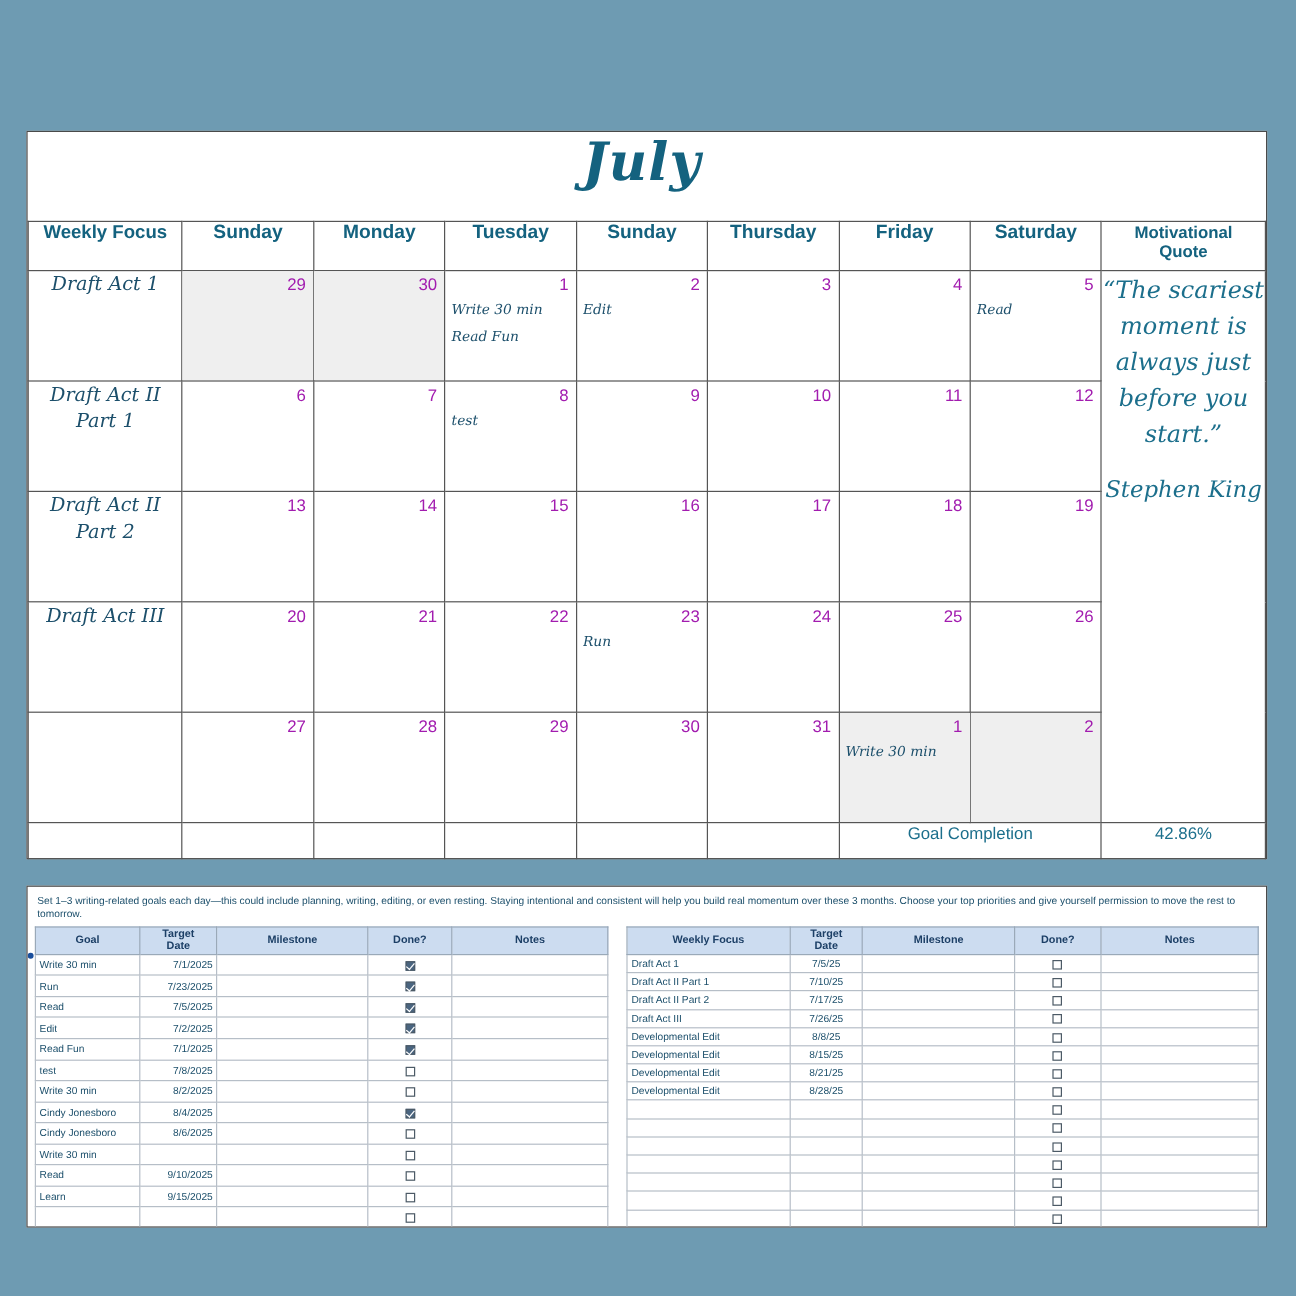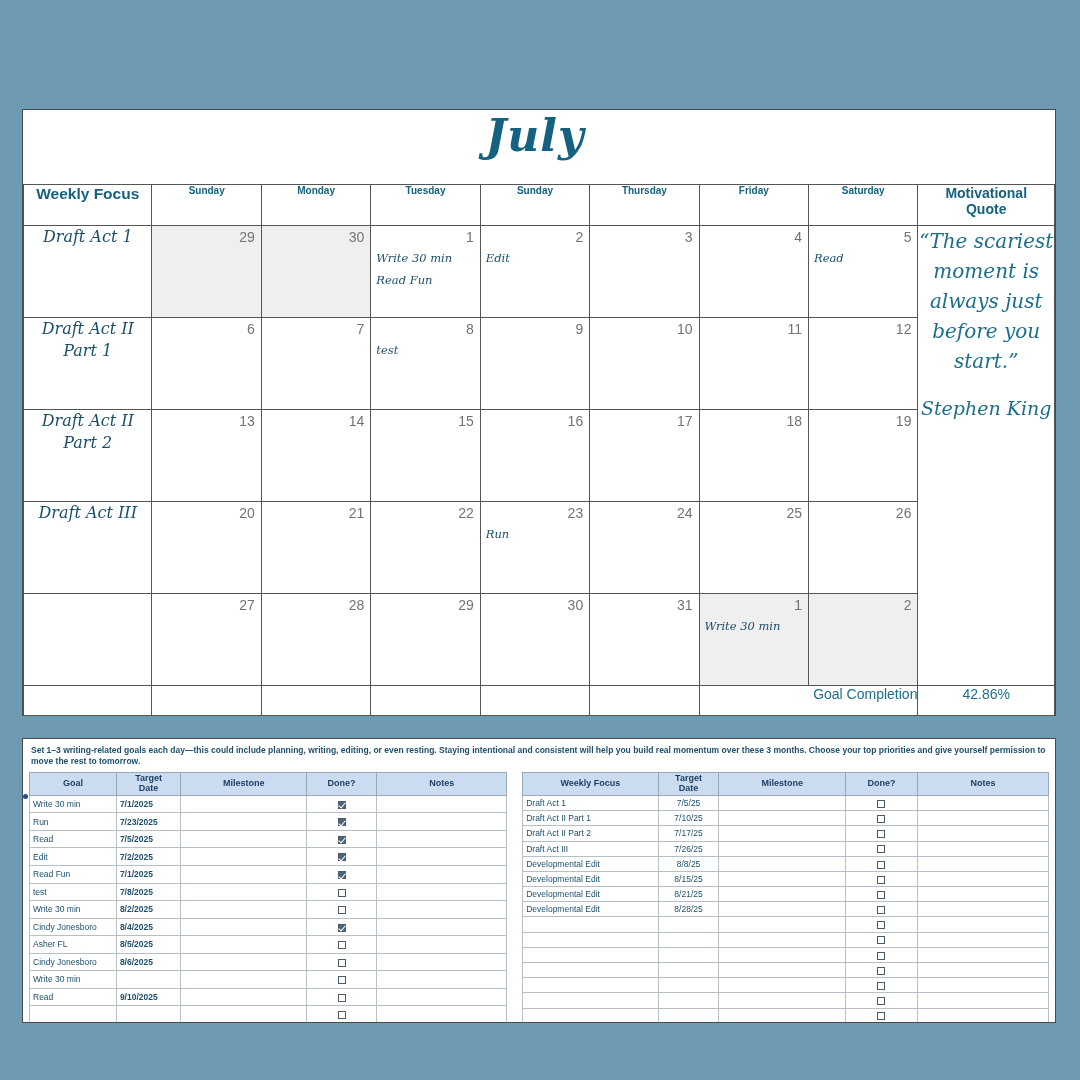--- a/index.html
+++ b/index.html
@@ -63,21 +63,21 @@
   .title-blank-left, .title-blank-right {
     border: none !important;
   }
 
   .hdr td, .hdr th {
     border: 1px solid #555;
     text-align: center;
     vertical-align: middle;
     height: 40px;
     font-weight: bold;
-    font-size: 10px;
+    font-size: 16px;
     color: #14627f;
   }
   .hdr .focus-hdr {
     font-size: 15.5px;
   }
   .hdr .quote-hdr {
     font-size: 14px;
     line-height: 1.15;
     margin-top: 32px;
   }
@@ -92,21 +92,21 @@
     color: #1c4f6b;
     line-height: 1.35;
   }
   .day-cell {
     position: relative;
   }
   .day-cell.shaded { background: #efefef; }
   .daynum {
     text-align: right;
     font-size: 14px;
-    color: #737373;
+    color: #a21caf;
     padding: 3px 6px 0 0;
     height: 18px;
     line-height: 16px;
   }
   .events {
     padding: 0 0 0 5px;
   }
   .event {
     font-family: "DejaVu Serif", serif;
     font-style: italic;
@@ -127,21 +127,21 @@
     padding: 0 4px;
     margin-left: 30px;
   }
   .quote-author {
     margin-top: 18px;
     font-size: 19px;
   }
   .footer-row { height: 30px; }
   .footer-row td { border: 1px solid #555; }
   .goal-label {
-    text-align: right;
+    text-align: center;
     font-size: 14px;
     color: #1c6f8c;
     padding-right: 6px;
     vertical-align: middle;
   }
   .goal-value {
     text-align: center;
     font-size: 14px;
     color: #1c6f8c;
     vertical-align: middle;
@@ -157,21 +157,20 @@
     background: #ffffff;
     border: 1px solid #4a4a4a;
     box-sizing: border-box;
     overflow: hidden;
   }
   .instructions {
     font-size: 8.5px;
     color: #1c4f6b;
     line-height: 1.35;
     padding: 6px 1px 4px 8px;
-    font-weight: bold;
   }
   .tables-wrap {
     display: flex;
     gap: 15px;
     padding: 0 6px;
     position: relative;
   }
   table.goal-tbl {
     border-collapse: collapse;
     table-layout: fixed;
@@ -190,21 +189,21 @@
     line-height: 1.1;
   }
   table.goal-tbl td {
     border: 1px solid #b6bec7;
     height: 14.2px;
     padding: 0 3px;
     overflow: hidden;
     white-space: nowrap;
   }
   td.c-goal   { width: 82px; text-align: left; }
-  td.c-date   { width: 60px; text-align: left; font-weight: bold; }
+  td.c-date   { width: 60px; text-align: right; }
   td.c-miles  { width: 129px; }
   td.c-done   { width: 68px; text-align: center; }
   td.c-notes  { width: 136px; }
   td.c-wfocus { width: 135px; text-align: left; }
   td.c-wdate  { width: 57px; text-align: center; }
   td.c-wmiles { width: 129px; }
   td.c-wdone  { width: 70px; text-align: center; }
   td.c-wnotes { width: 136px; }
 
   .cb {
@@ -533,43 +532,43 @@
               <td class="c-notes"></td>
             </tr>
             <tr>
               <td class="c-goal">Cindy Jonesboro</td>
               <td class="c-date">8/4/2025</td>
               <td class="c-miles"></td>
               <td class="c-done"><span class="cb checked"></span></td>
               <td class="c-notes"></td>
             </tr>
             <tr>
-              <td class="c-goal">Asher FL</td>
-              <td class="c-date">8/5/2025</td>
-              <td class="c-miles"></td>
-              <td class="c-done"><span class="cb"></span></td>
-              <td class="c-notes"></td>
-            </tr>
-            <tr>
               <td class="c-goal">Cindy Jonesboro</td>
               <td class="c-date">8/6/2025</td>
               <td class="c-miles"></td>
               <td class="c-done"><span class="cb"></span></td>
               <td class="c-notes"></td>
             </tr>
             <tr>
               <td class="c-goal">Write 30 min</td>
               <td class="c-date"></td>
               <td class="c-miles"></td>
               <td class="c-done"><span class="cb"></span></td>
               <td class="c-notes"></td>
             </tr>
             <tr>
               <td class="c-goal">Read</td>
               <td class="c-date">9/10/2025</td>
+              <td class="c-miles"></td>
+              <td class="c-done"><span class="cb"></span></td>
+              <td class="c-notes"></td>
+            </tr>
+            <tr>
+              <td class="c-goal">Learn</td>
+              <td class="c-date">9/15/2025</td>
               <td class="c-miles"></td>
               <td class="c-done"><span class="cb"></span></td>
               <td class="c-notes"></td>
             </tr>
             <tr>
               <td class="c-goal"></td>
               <td class="c-date"></td>
               <td class="c-miles"></td>
               <td class="c-done"><span class="cb"></span></td>
               <td class="c-notes"></td>

